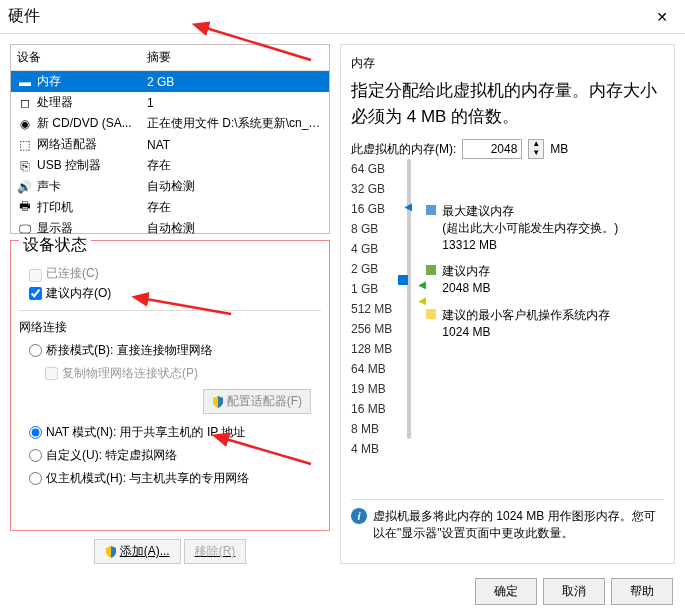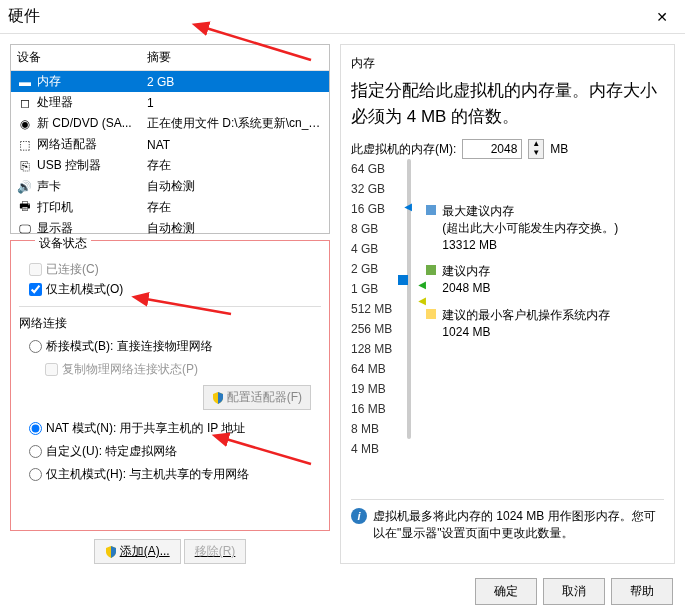--- a/index.html
+++ b/index.html
@@ -12,23 +12,23 @@
 .device-table-wrap { border: 1px solid #c0c0c0; height: 190px; }
 .device-header { display: flex; background: #fff; border-bottom: 1px solid #e0e0e0; padding: 4px 6px; font-size: 12px; }
 .col-dev { width: 130px; }
 .col-sum { flex: 1; }
 .device-row { display: flex; padding: 2px 6px; align-items: center; font-size: 11.5px; cursor: default; }
 .device-row.selected { background: #0078d7; color: #fff; }
 .dev-icon { width: 16px; height: 14px; margin-right: 4px; display: inline-flex; align-items: center; justify-content: center; }
 .dev-name { width: 110px; overflow: hidden; white-space: nowrap; text-overflow: ellipsis; }
 .dev-sum { flex: 1; overflow: hidden; white-space: nowrap; text-overflow: ellipsis; }
 .status-box { border: 1px solid #e88; padding: 8px; position: relative; flex: 1; }
-.status-title { position: relative; top: -14px; background: #fff; display: inline-block; padding: 0 4px; font-size: 12px; margin-left: 16px; }
+.status-title { position: relative; top: -14px; background: #fff; display: inline-block; padding: 0 4px; font-size: 16px; }
 .checkbox-row { display: flex; align-items: center; gap: 4px; margin: 3px 10px; font-size: 11.5px; }
-.checkbox-row.disabled { color: #888; }
+.checkbox-row.disabled { color: #888; align-items: flex-end; }
 .hr { border: none; border-top: 1px solid #ddd; margin: 8px 0; }
 .radio-row { display: flex; align-items: center; gap: 4px; margin: 6px 10px; font-size: 11.5px; }
 .sub-check { margin-left: 26px; color: #999; }
 .config-btn { float: right; margin: 4px 10px; padding: 3px 8px; border: 1px solid #ccc; background: #f0f0f0; color: #888; font-size: 11px; display: flex; align-items: center; gap: 3px; }
 .right-panel { flex: 1; border: 1px solid #ddd; padding: 10px; position: relative; }
 .section-title { font-size: 12px; margin-bottom: 6px; }
 .desc { font-size: 17px; line-height: 1.5; margin-bottom: 10px; }
 .mem-input-row { display: flex; align-items: center; gap: 6px; }
 .mem-input { width: 60px; text-align: right; padding: 2px 4px; border: 1px solid #aaa; }
 .spinner { display: inline-flex; flex-direction: column; border: 1px solid #aaa; }
@@ -122,21 +122,21 @@
 
     <div class="status-box">
       <span class="status-title">设备状态</span>
       <div style="margin-top:-8px;">
         <label class="checkbox-row disabled">
           <input type="checkbox" disabled="" style="">
           <span>已连接(C)</span>
         </label>
         <label class="checkbox-row">
           <input type="checkbox" checked="" style="">
-          <span>仅主机模式(O)</span>
+          <span>建议内存(O)</span>
         </label>
       </div>
       <hr class="hr">
       <div style="margin-bottom:6px;">网络连接</div>
       <label class="radio-row">
         <input type="radio" name="net" style="">
         <span>桥接模式(B): 直接连接物理网络</span>
       </label>
       <label class="checkbox-row sub-check">
         <input type="checkbox" disabled="" style="">

